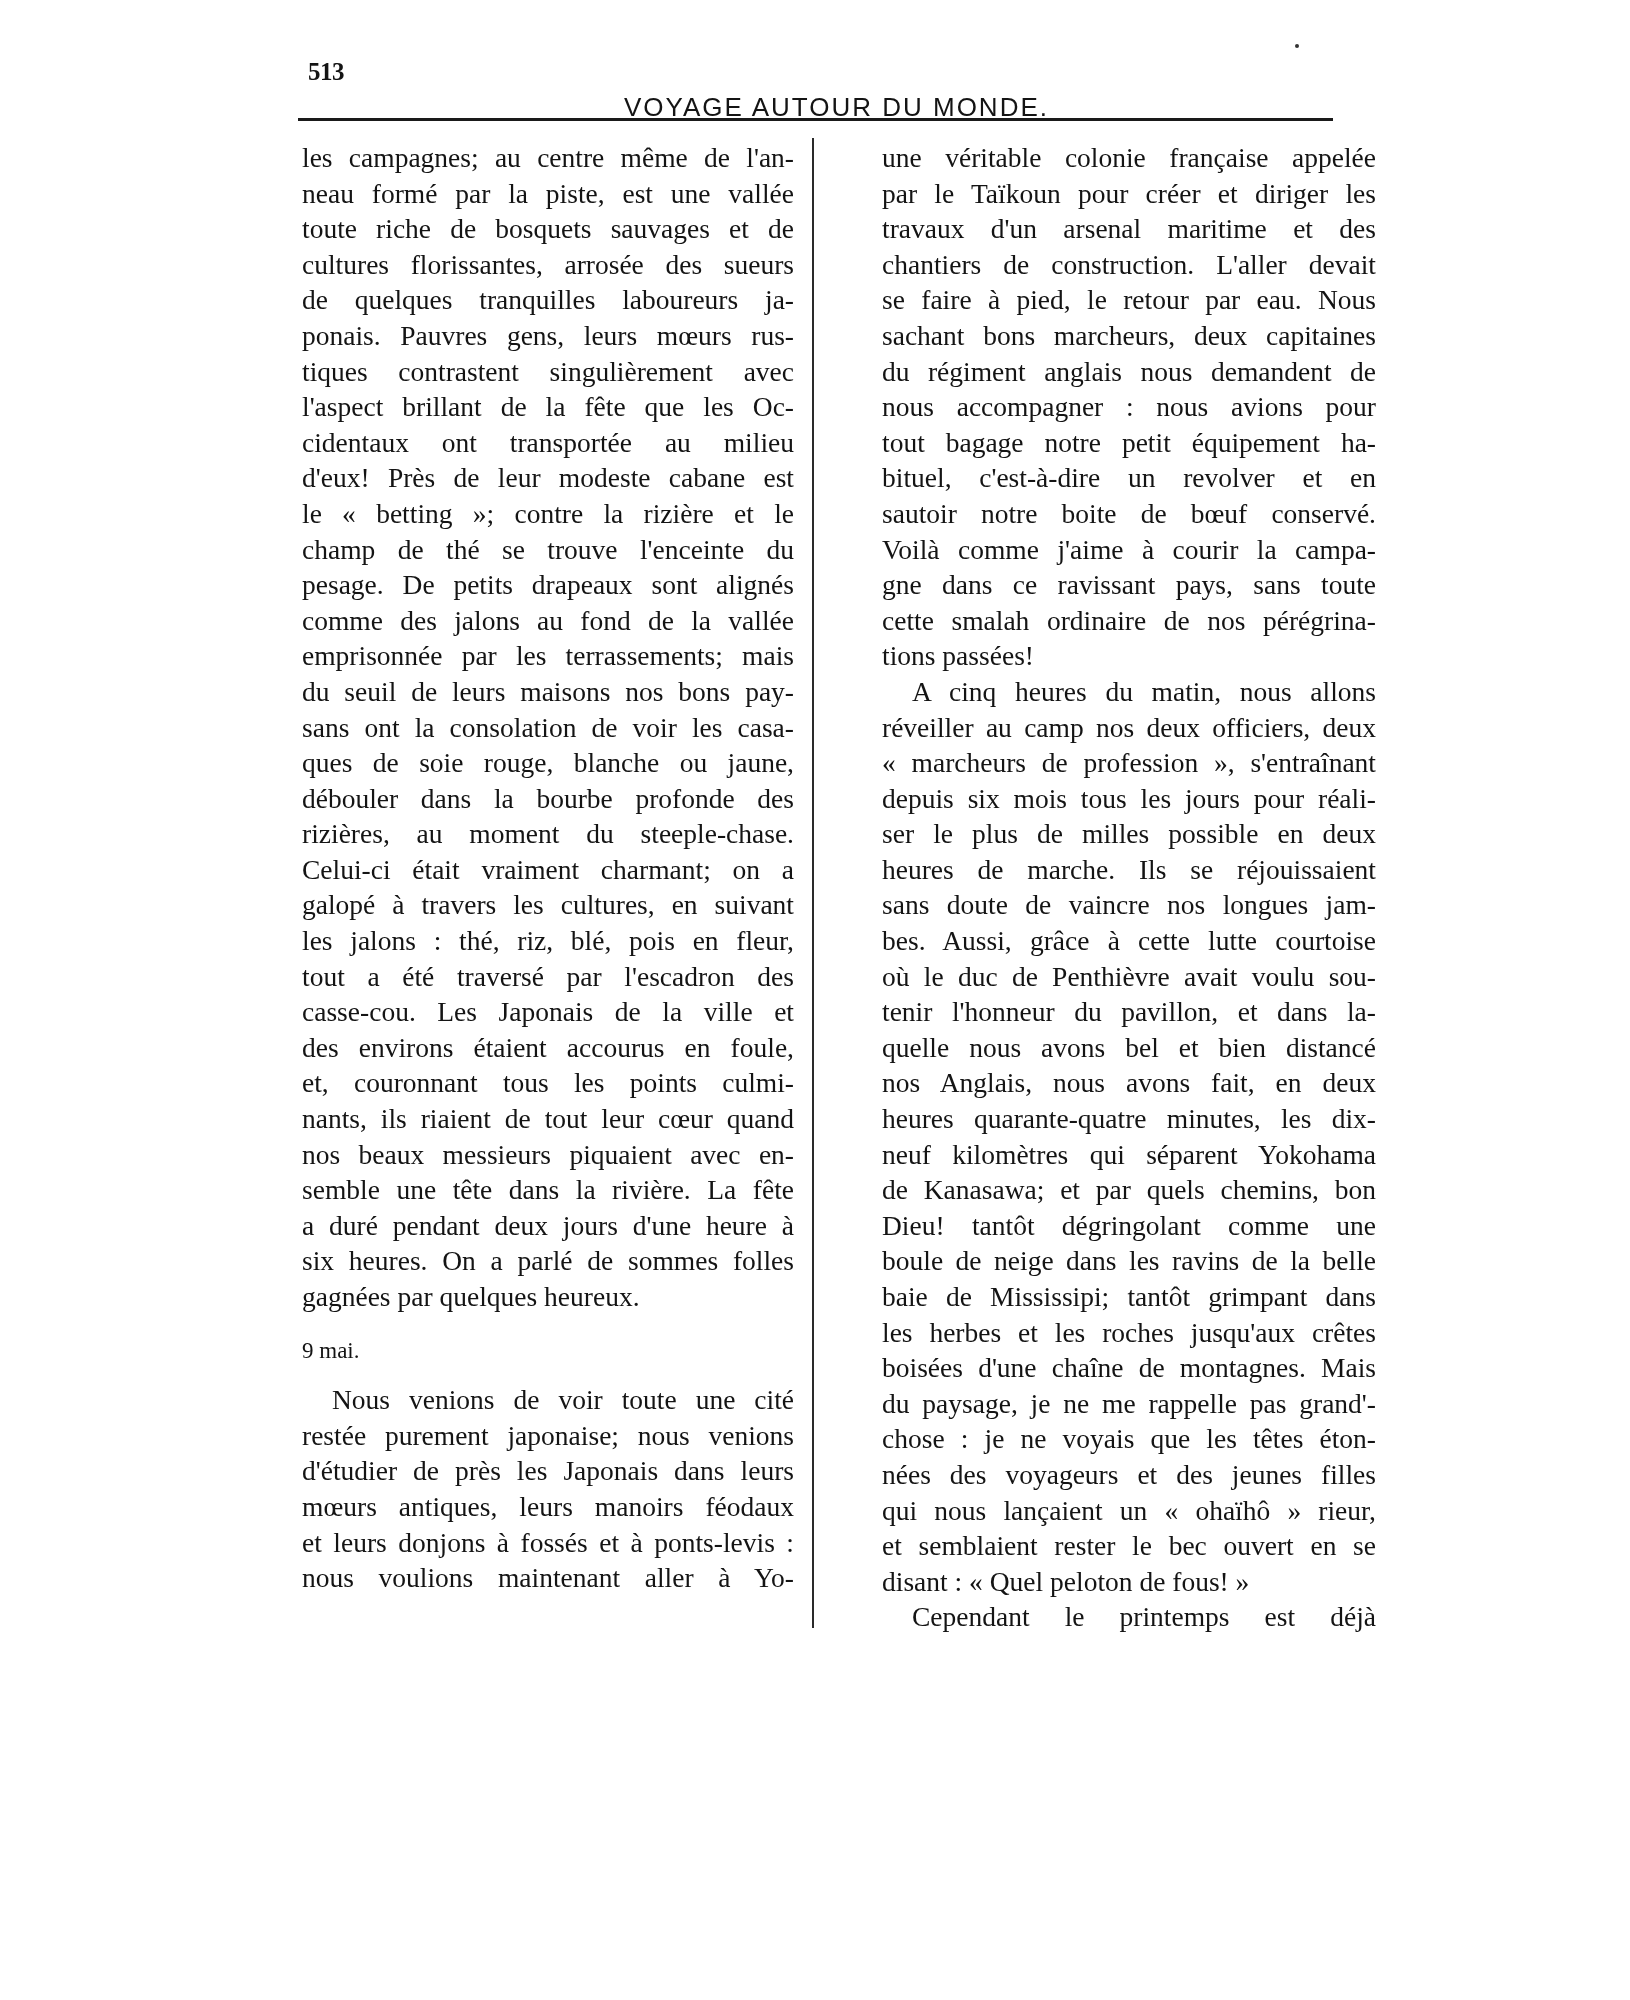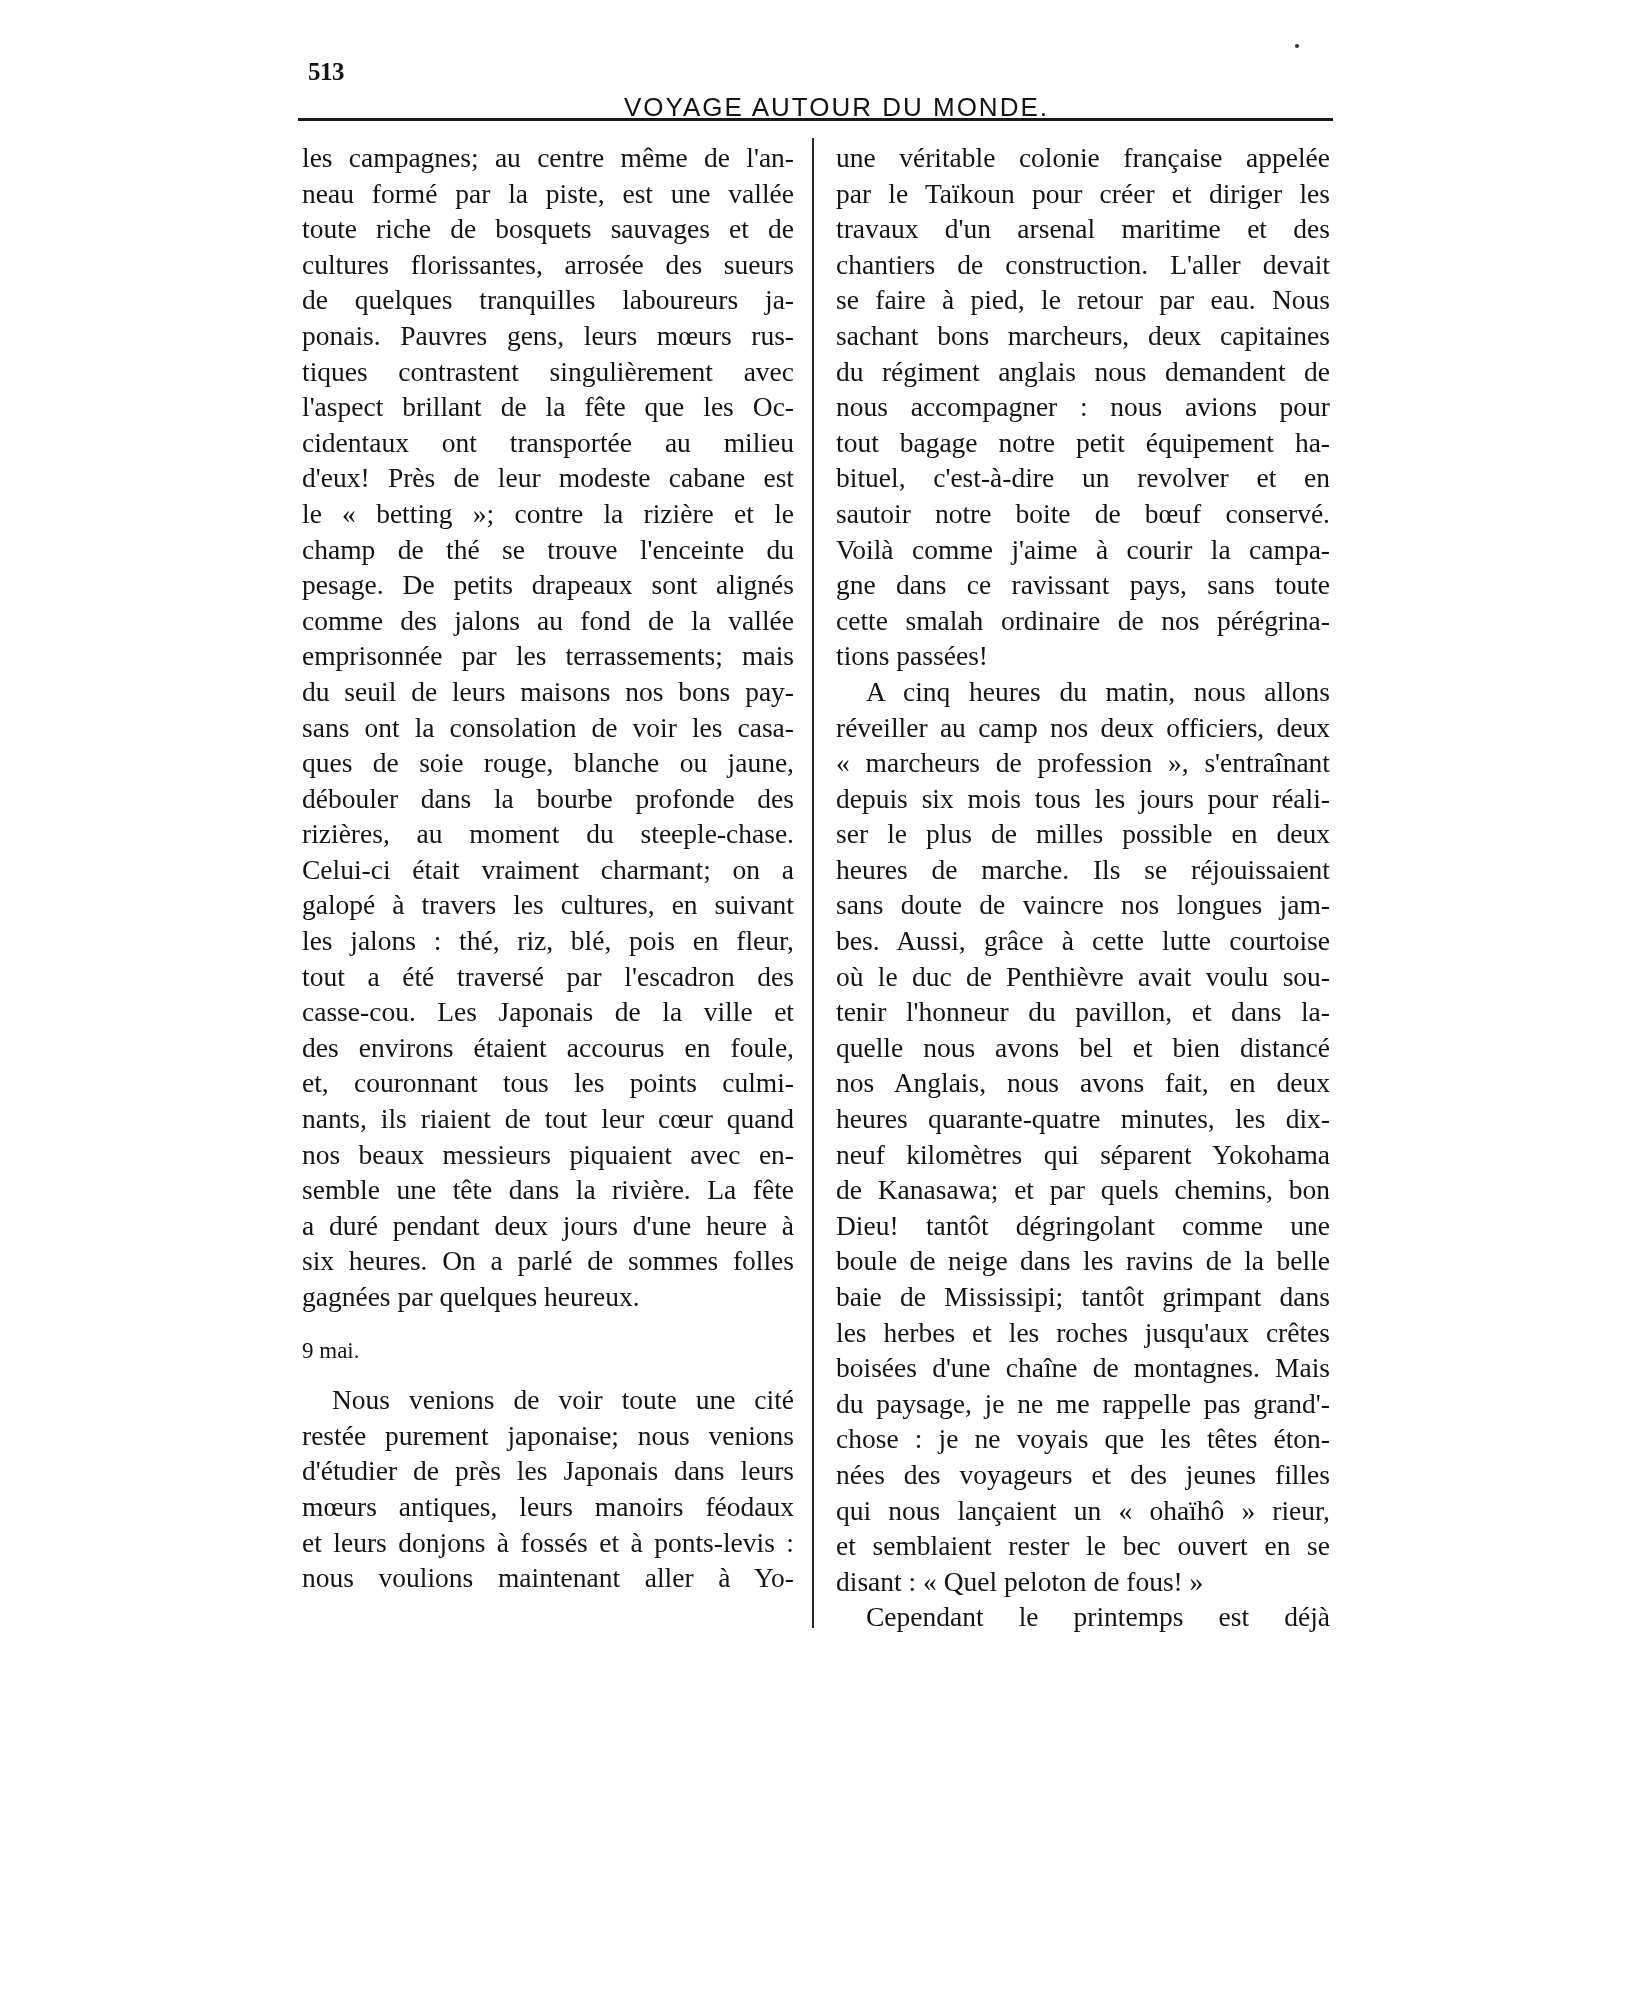--- a/index.html
+++ b/index.html
@@ -7,21 +7,21 @@
          font-family: "DejaVu Serif", "Liberation Serif", serif; color: #141414; }
   .page-number { position: absolute; left: 308px; top: 58px; font-size: 25px; font-weight: bold;
                  font-family: "Liberation Serif", serif; letter-spacing: -0.5px; }
   .running-head { position: absolute; left: 624px; top: 60px; font-size: 26px; letter-spacing: 2px;
                   font-family: Liberation Sans, sans-serif; margin-top: 32px; }
   .head-dot { position: absolute; left: 1295px; top: 44px; width: 4px; height: 4px; border-radius: 2px; background:#333; }
   .head-rule { position: absolute; left: 298px; top: 118px; width: 1035px; height: 3px; background: #1a1a1a; }
   .col-divider { position: absolute; left: 812px; top: 138px; width: 2px; height: 1490px; background: #2a2a2a; }
   .column { position: absolute; top: 140px; font-family: Liberation Serif, serif; font-size: 27.5px; }
   .col-left { left: 302px; width: 492px; }
-  .col-right { left: 836px; width: 494px; }
+  .col-right { left: 882px; width: 494px; }
   .line { height: 35.6px; line-height: 35.6px; white-space: nowrap; text-align: justify;
           text-align-last: justify; overflow: hidden; }
   .line.last { text-align-last: left; }
   .line.indent { padding-left: 30px; }
   .date-line { height: 35.6px; line-height: 35.6px; text-align: left; padding-right: 44px;
                font-size: 23px; margin-top: 18px; margin-bottom: 14px; }
 </style>
 </head>
 <body>
 

